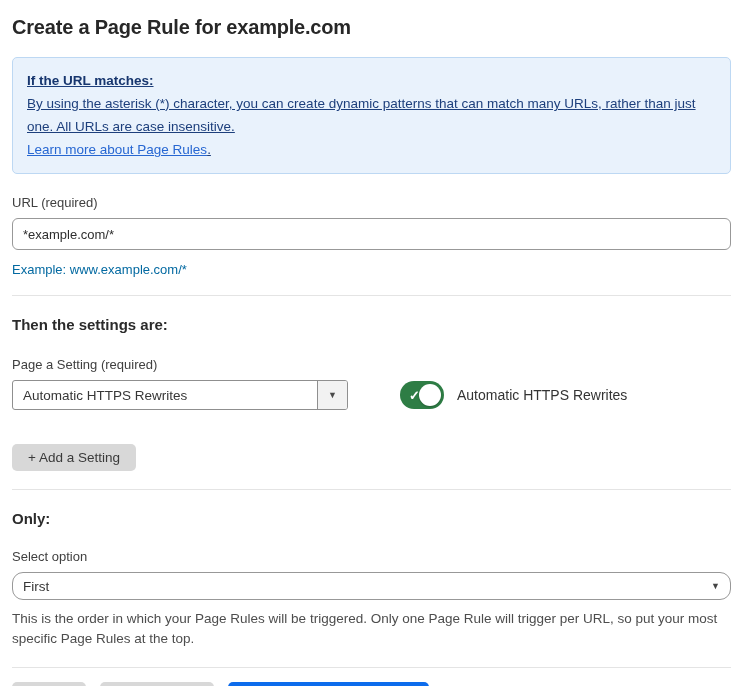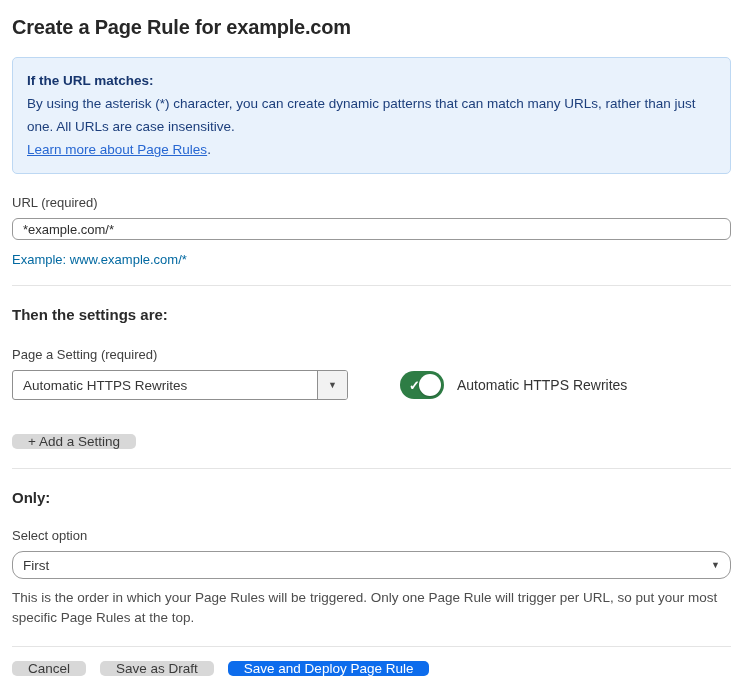--- a/index.html
+++ b/index.html
@@ -23,41 +23,42 @@
   
   .info-box {
     background: #e9f2fc;
     border: 1px solid #bdd8f3;
     border-radius: 5px;
     padding: 11px 14px 12px 14px;
     font-size: 13.5px;
     line-height: 23px;
     color: #1d3f7c;
     margin-bottom: 21px;
+    text-decoration: underline;
   }
   .info-box .info-heading {
     font-weight: 700;
     color: #17366e;
   }
   .info-box a.info-link {
     color: #2767d2;
     text-decoration: underline;
     cursor: pointer;
   }
 
   
   .field-label {
     font-size: 13px;
     color: #404040;
     margin-bottom: 8px;
   }
   .text-input {
     display: block;
     width: 100%;
-    height: 22px;
+    height: 32px;
     border: 1px solid #989898;
     border-radius: 6px;
     padding: 0 10px;
     font-family: "Liberation Sans", sans-serif;
     font-size: 13px;
     color: #2e2e2e;
     background: #ffffff;
     outline: none;
   }
   .helper-text {
@@ -156,21 +157,21 @@
     margin-left: 13px;
     font-size: 14px;
     color: #333333;
   }
 
   
   .btn {
     display: inline-flex;
     align-items: center;
     justify-content: center;
-    height: 15px;
+    height: 27px;
     padding: 0 16px;
     border: none;
     border-radius: 5px;
     font-family: "Liberation Sans", sans-serif;
     font-size: 13.5px;
     cursor: pointer;
     white-space: nowrap;
   }
   .btn-gray {
     background: #d8d8d8;

